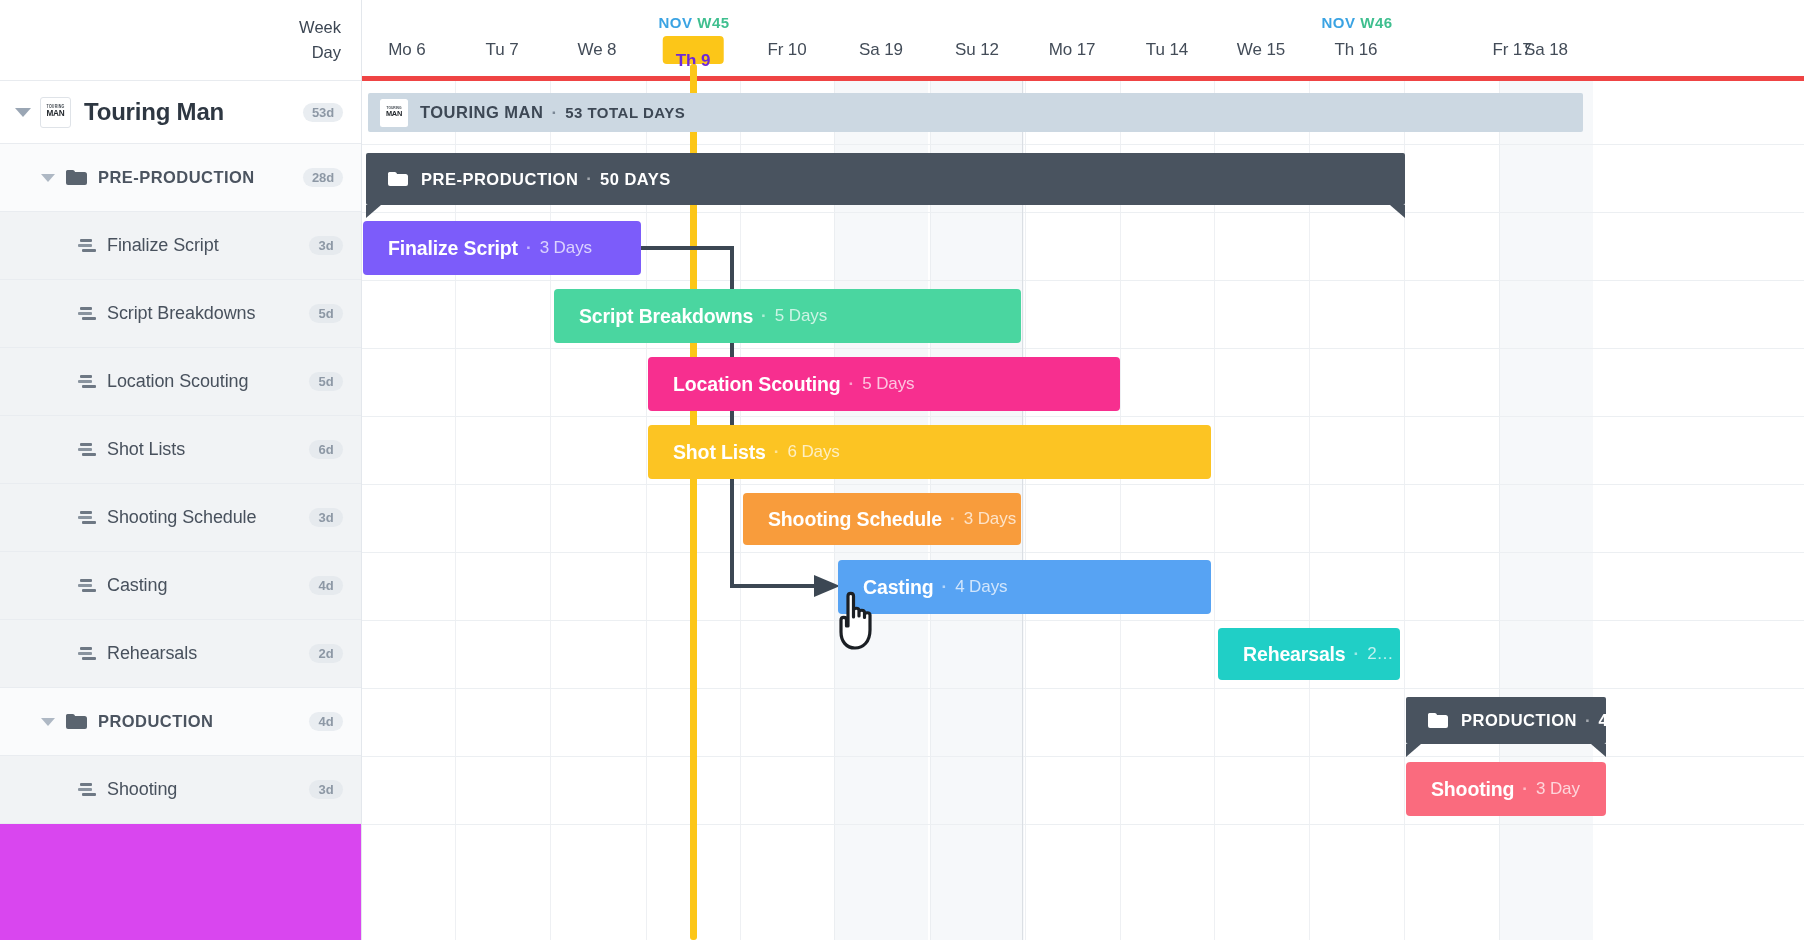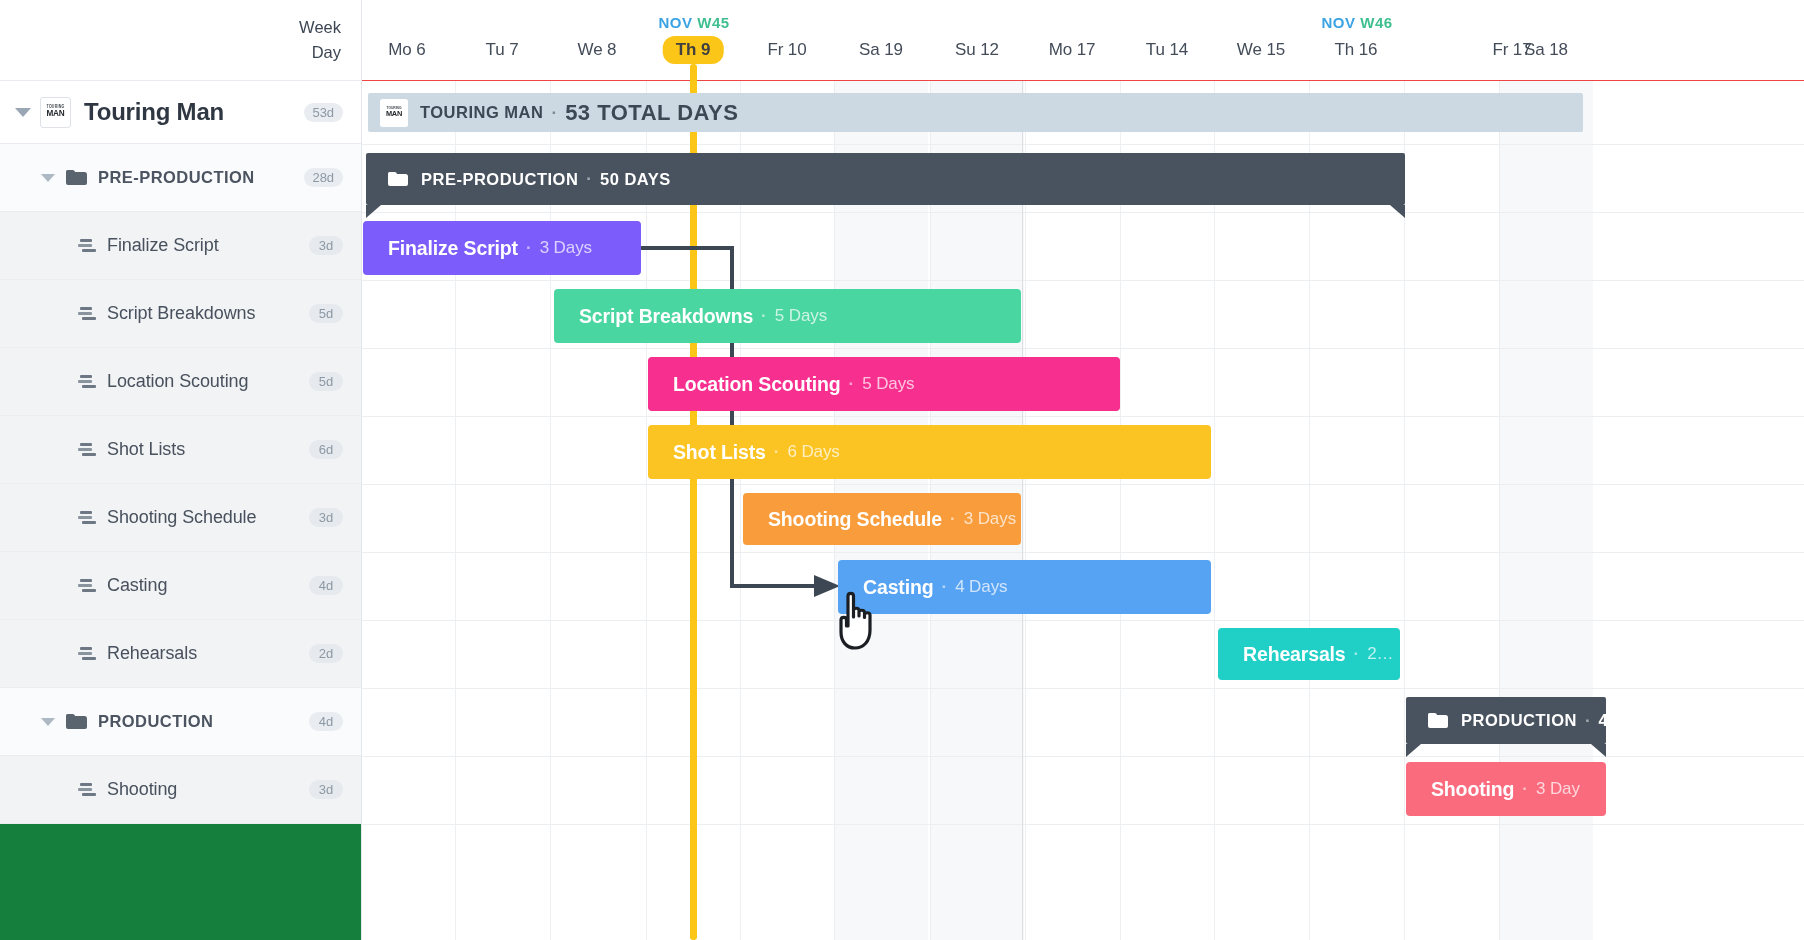--- a/index.html
+++ b/index.html
@@ -17,21 +17,21 @@
     width: 1804px; height: 940px;
     background: #ffffff;
     overflow: hidden;
   }
 
   
   #sidebar {
     position: absolute;
     left: 0; top: 0;
     width: 362px; height: 940px;
-    background: #15803d;
+    background: #d946ef;
     border-right: 1px solid #e3e7ec;
     z-index: 30;
   }
 
   #sidebar-head {
     position: relative;
     height: 81px;
     background: #ffffff;
     border-bottom: 1px solid #e8ebef;
     padding-right: 20px;
@@ -158,21 +158,21 @@
 
   .badge {
     flex: 0 0 auto;
     min-width: 34px;
     height: 19px;
     padding: 0 9px;
     border-radius: 13px;
     background: #e9edf1;
     color: #8d98a5;
     font-size: 13px;
-    font-weight: 400;
+    font-weight: 700;
     display: flex;
     align-items: center;
     justify-content: center;
     letter-spacing: -.1px;
   }
   .row.lvl2 .badge { background: #e6eaee; }
 
   
   #timeline {
     position: absolute;
@@ -180,21 +180,21 @@
     width: 1442px; height: 940px;
     background: #ffffff;
     overflow: hidden;
   }
 
   #tl-head {
     position: absolute;
     left: 0; top: 0;
     width: 1442px; height: 81px;
     background: #ffffff;
-    border-bottom: 1px solid #ef4444;
+    border-bottom: 5px solid #ef4444;
     z-index: 12;
   }
 
   .wk-label {
     position: absolute;
     top: 14px;
     font-size: 15px;
     font-weight: 700;
     letter-spacing: .4px;
     white-space: nowrap;
@@ -208,25 +208,25 @@
     top: 36px;
     height: 28px;
     line-height: 28px;
     font-size: 17px;
     color: #434c58;
     white-space: nowrap;
     transform: translateX(-50%);
     letter-spacing: -.1px;
   }
   .day-label.today {
-    color: #404040;
+    color: #6d28d9;
     font-weight: 700;
     background: #fcc618;
-    border-radius: 12px;
-    padding: 0 13px;
+    border-radius: 4px;
+    padding: 11px 13px;
   }
 
   
   .gcol {
     position: absolute;
     top: 81px;
     height: 859px;
     border-left: 1px solid #eef0f3;
   }
   .gcol.weekend { background: #f6f8fa; border-left-color:#ebeef1; }
@@ -303,21 +303,21 @@
   .bar.project .pthumb .t1 {
     font-size: 3.3px; color:#41484f; line-height:1; font-weight:700; transform: scaleY(1.25);
   }
   .bar.project .pthumb .t2 {
     font-size: 7.4px; color:#23282d; line-height:1; font-weight:700; letter-spacing:-.2px;
   }
   .bar.project .bname {
     color: #3d4855; font-size: 16.5px; letter-spacing: .5px;
   }
   .bar.project .bsep { color: #7b8896; }
-  .bar.project .bdays { color: #3d4855; font-weight: 700; font-size: 22px; letter-spacing:.5px; }
+  .bar.project .bdays { color: #3d4855; font-weight: 700; font-size: 15px; letter-spacing:.5px; }
 
   
   .bar.group {
     background: #49535f;
     border-radius: 2px;
     padding-left: 22px;
   }
   .bar.group .gfold {
     width: 20px; height: 15px;
     flex: 0 0 20px;

